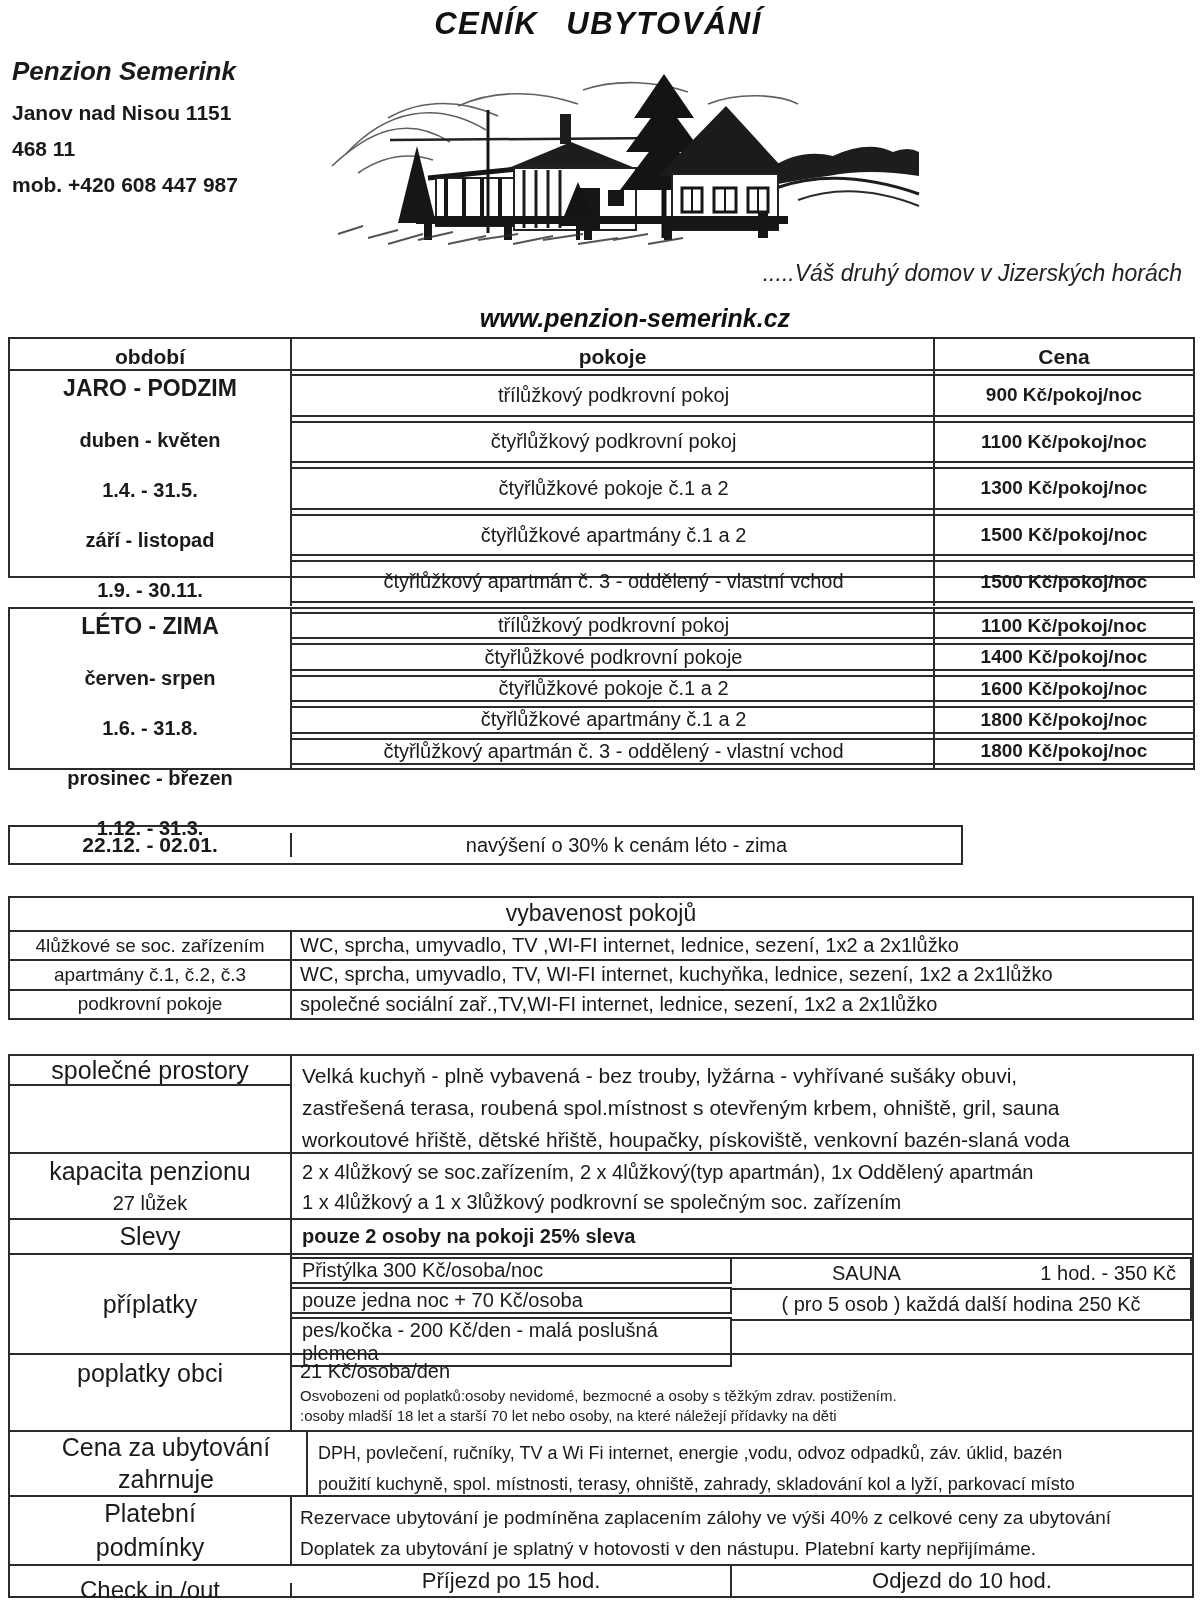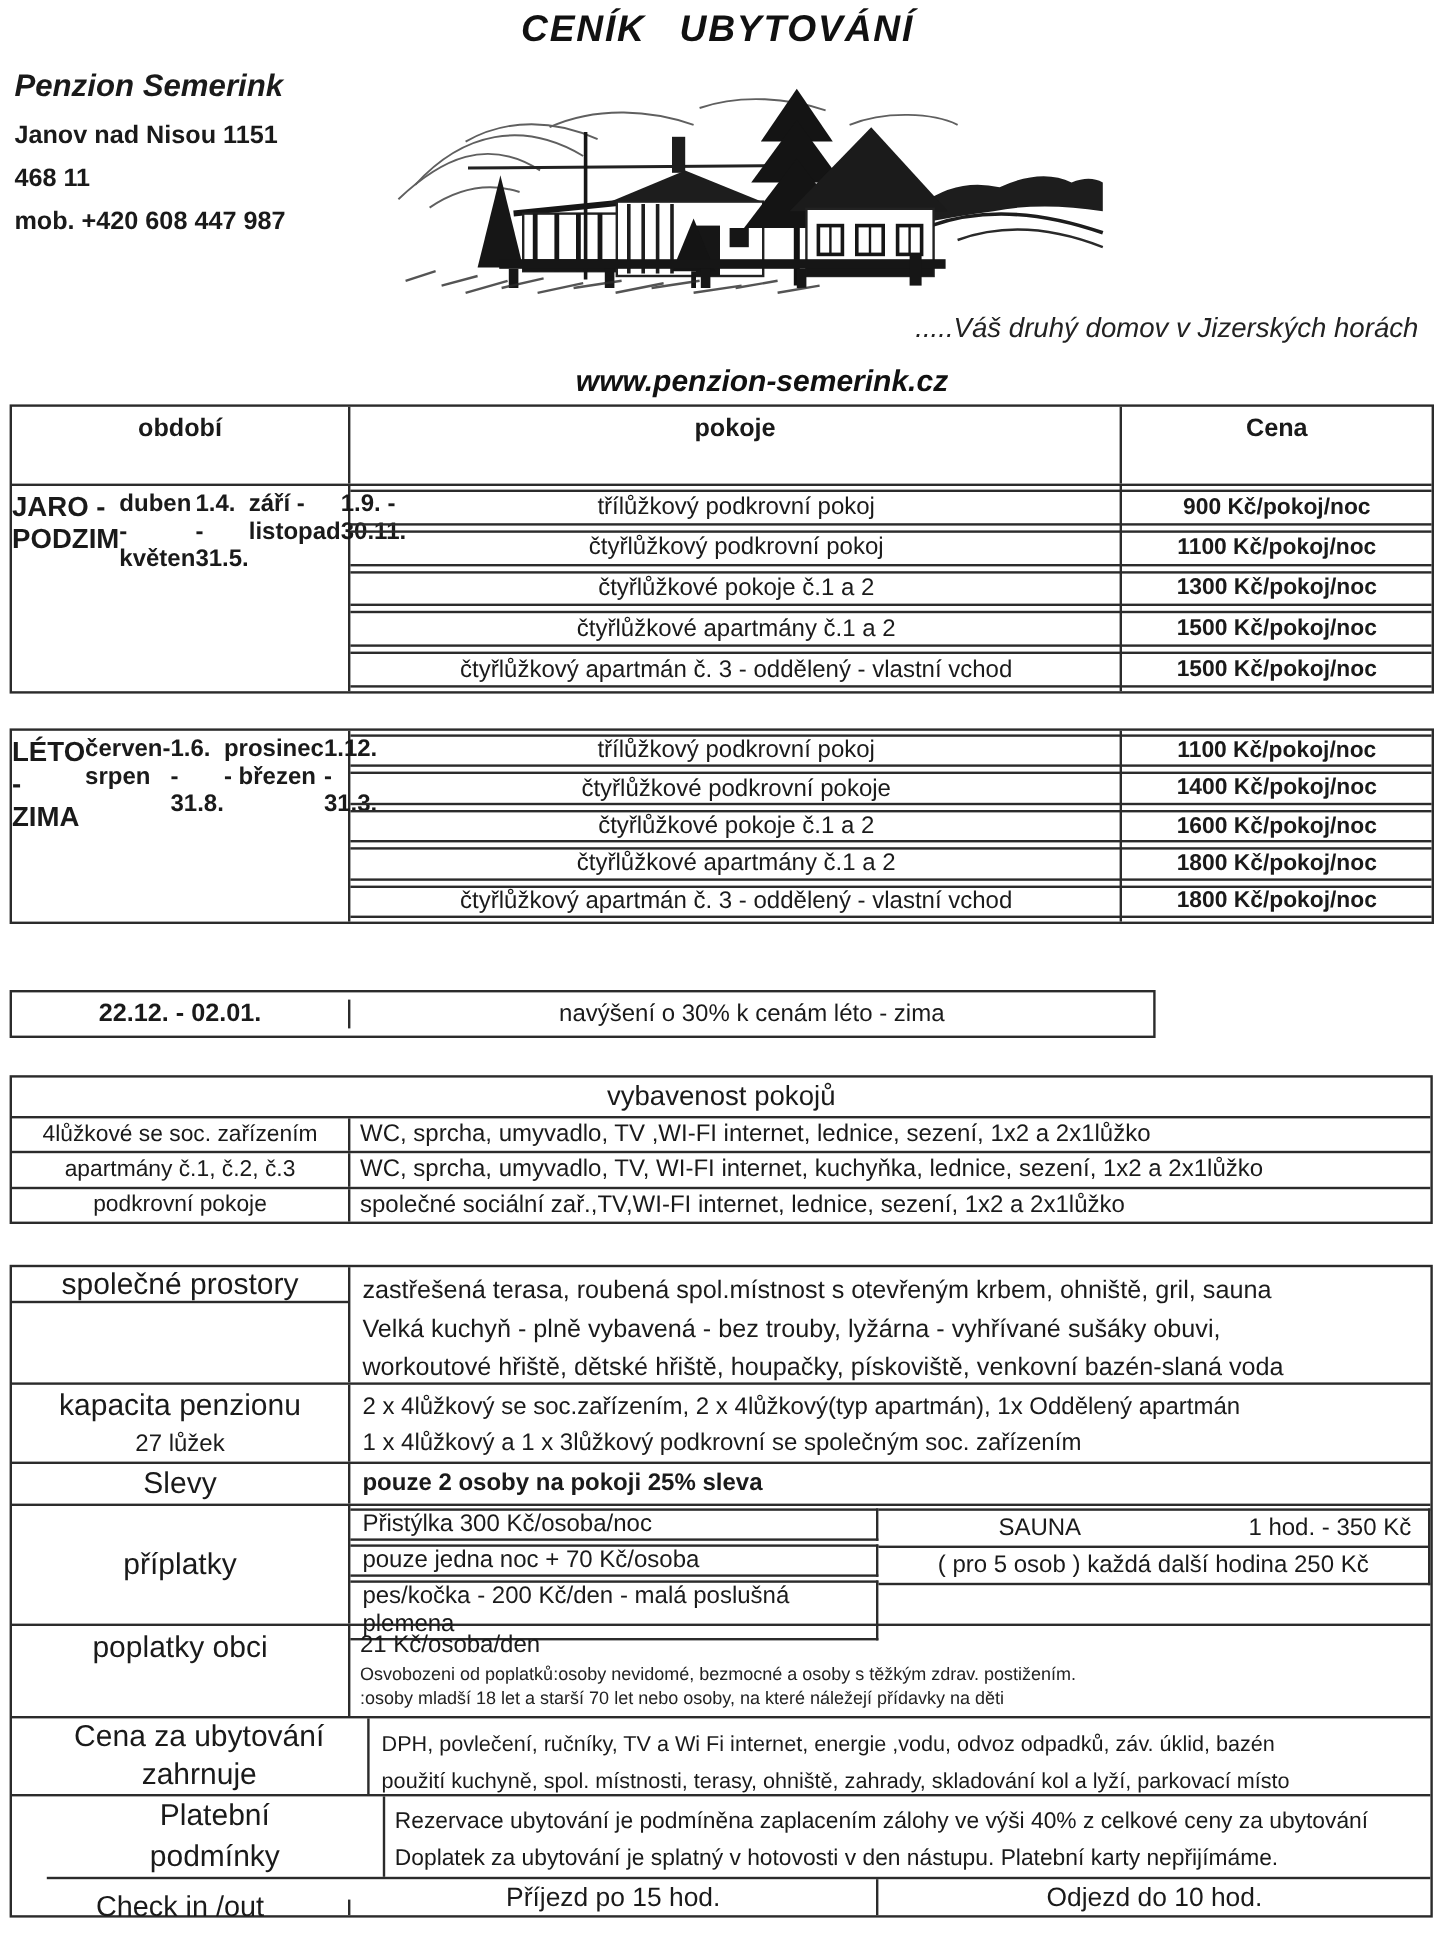--- a/index.html
+++ b/index.html
@@ -21,22 +21,22 @@
   
   .ptable { position:absolute; left:8px; width:1187px; border:2px solid #2b2b2b; box-sizing:border-box;
     display:flex; flex-direction:column; background:#fff; }
   .pt-header { display:flex; height:66px; border-bottom:2px solid #2b2b2b; box-sizing:border-box; }
   .pt-header > div { padding-top:6px; text-align:center; font-weight:bold; font-size:21px; box-sizing:border-box; }
   .h-period { width:282px; border-right:2px solid #2b2b2b; }
   .h-rooms  { flex:1; }
   .h-price  { width:260px; border-left:2px solid #2b2b2b; }
   .pt-body { display:flex; flex:1; }
   .period-col { width:282px; border-right:2px solid #2b2b2b; box-sizing:border-box; display:flex;
-    flex-direction:row; justify-content:space-around; text-align:left; font-weight:bold;
-    font-size:20px; padding:4px 0; }
+    flex-direction:column; justify-content:space-around; text-align:center; font-weight:bold;
+    font-size:20px; padding:4px 0;gap:27px; }
   .period-col .big { font-size:23px; }
   .rows-area { flex:1; position:relative; display:flex; flex-direction:column; row-gap:4px; padding:3px 0; }
   .vline { position:absolute; top:0; bottom:0; right:258px; width:2px; background:#2b2b2b; z-index:2; }
   .prow { display:flex; flex:1; align-items:center; border-top:2px solid #2b2b2b; border-bottom:2px solid #2b2b2b; }
   .prow .room { flex:1; text-align:center; font-size:20px; }
   .prow .price { width:258px; text-align:center; font-weight:bold; font-size:19px; }
 
   
   .holiday { position:absolute; left:8px; top:825px; width:955px; height:40px; border:2px solid #2b2b2b;
     box-sizing:border-box; display:flex; align-items:center; }
@@ -86,21 +86,21 @@
   .sauna-r1 .sprice { margin-left:auto; margin-right:14px; }
   .sauna-r2 { flex:1; border-top:2px solid #2b2b2b; display:flex; align-items:center; justify-content:center; font-size:20px; }
   .row-e { height:75px; }
   .row-e .ilabel { justify-content:flex-start; padding-top:4px; }
   .fee-value { font-size:20px; padding:5px 0 3px 8px; }
   .fee-note { font-size:15px; line-height:20px; padding-left:8px; color:#222; }
   .row-f { height:63px;padding-left:16px; }
   .row-f .ilabel { justify-content:space-around; font-size:25px; }
   .row-f .ival { font-size:18px; padding:6px 0 0 10px; }
   .row-f .ival div { line-height:31px; }
-  .row-g { height:67px;margin-left:29px; }
+  .row-g { height:67px; }
   .row-g .ilabel { justify-content:space-around; font-size:25px; }
   .row-g .ival { font-size:19px; padding:5px 0 0 8px; }
   .row-g .ival div { line-height:31px; }
   .row-h { height:30px; }
   .row-h .ival { display:flex; }
   .cio-cell1 { width:440px; border-right:2px solid #2b2b2b; box-sizing:border-box; display:flex;
     align-items:center; justify-content:center; font-size:22px; }
   .cio-cell2 { flex:1; display:flex; align-items:center; justify-content:center; font-size:22px; }
 </style>
 </head>
@@ -306,22 +306,22 @@
     </div>
   </section>
 
   <section class="info">
 
     <div class="irow row-a">
       <div class="ilabel">
         <div class="label-box">společné prostory</div>
       </div>
       <div class="ival">
+        <div>Velká kuchyň - plně vybavená - bez trouby, lyžárna - vyhřívané sušáky obuvi,</div>
         <div>zastřešená terasa, roubená spol.místnost s otevřeným krbem, ohniště, gril, sauna</div>
-        <div>Velká kuchyň - plně vybavená - bez trouby, lyžárna - vyhřívané sušáky obuvi,</div>
         <div>workoutové hřiště, dětské hřiště, houpačky, pískoviště, venkovní bazén-slaná voda</div>
       </div>
     </div>
 
     <div class="irow row-b">
       <div class="ilabel">
         <div>kapacita penzionu</div>
         <div class="sub-label">27 lůžek</div>
       </div>
       <div class="ival">

